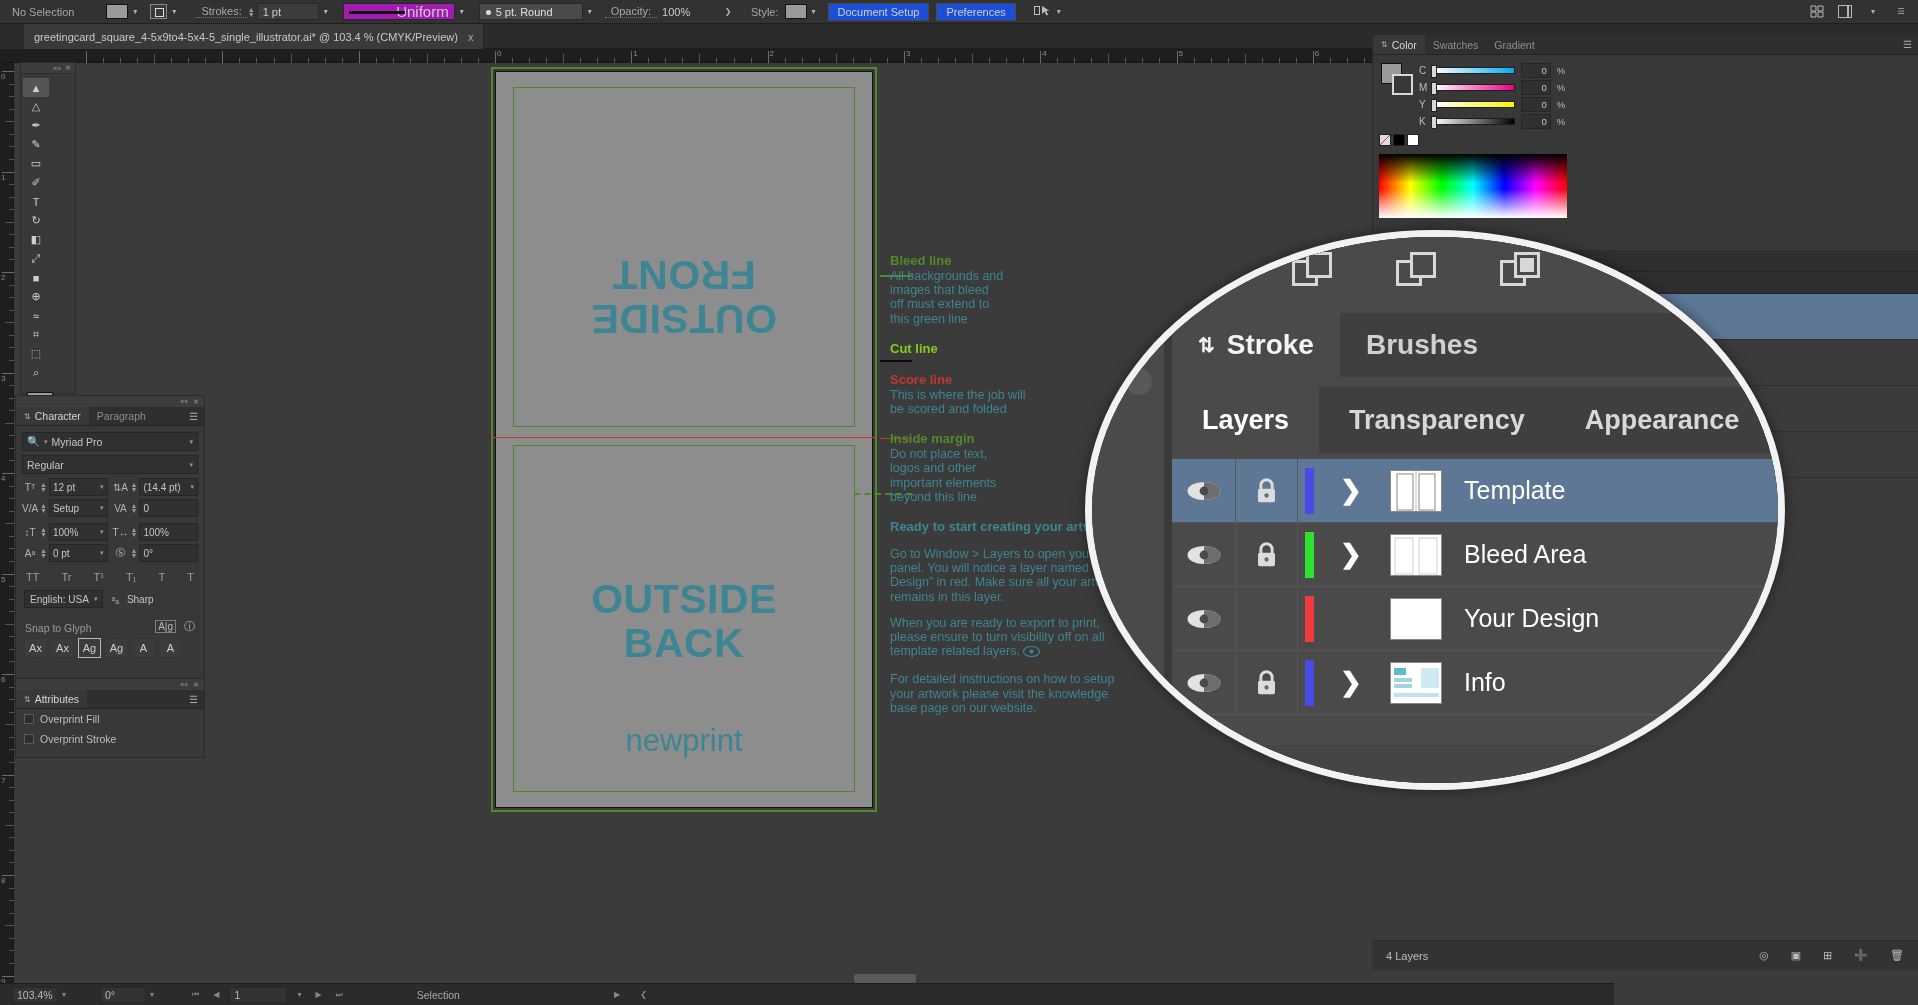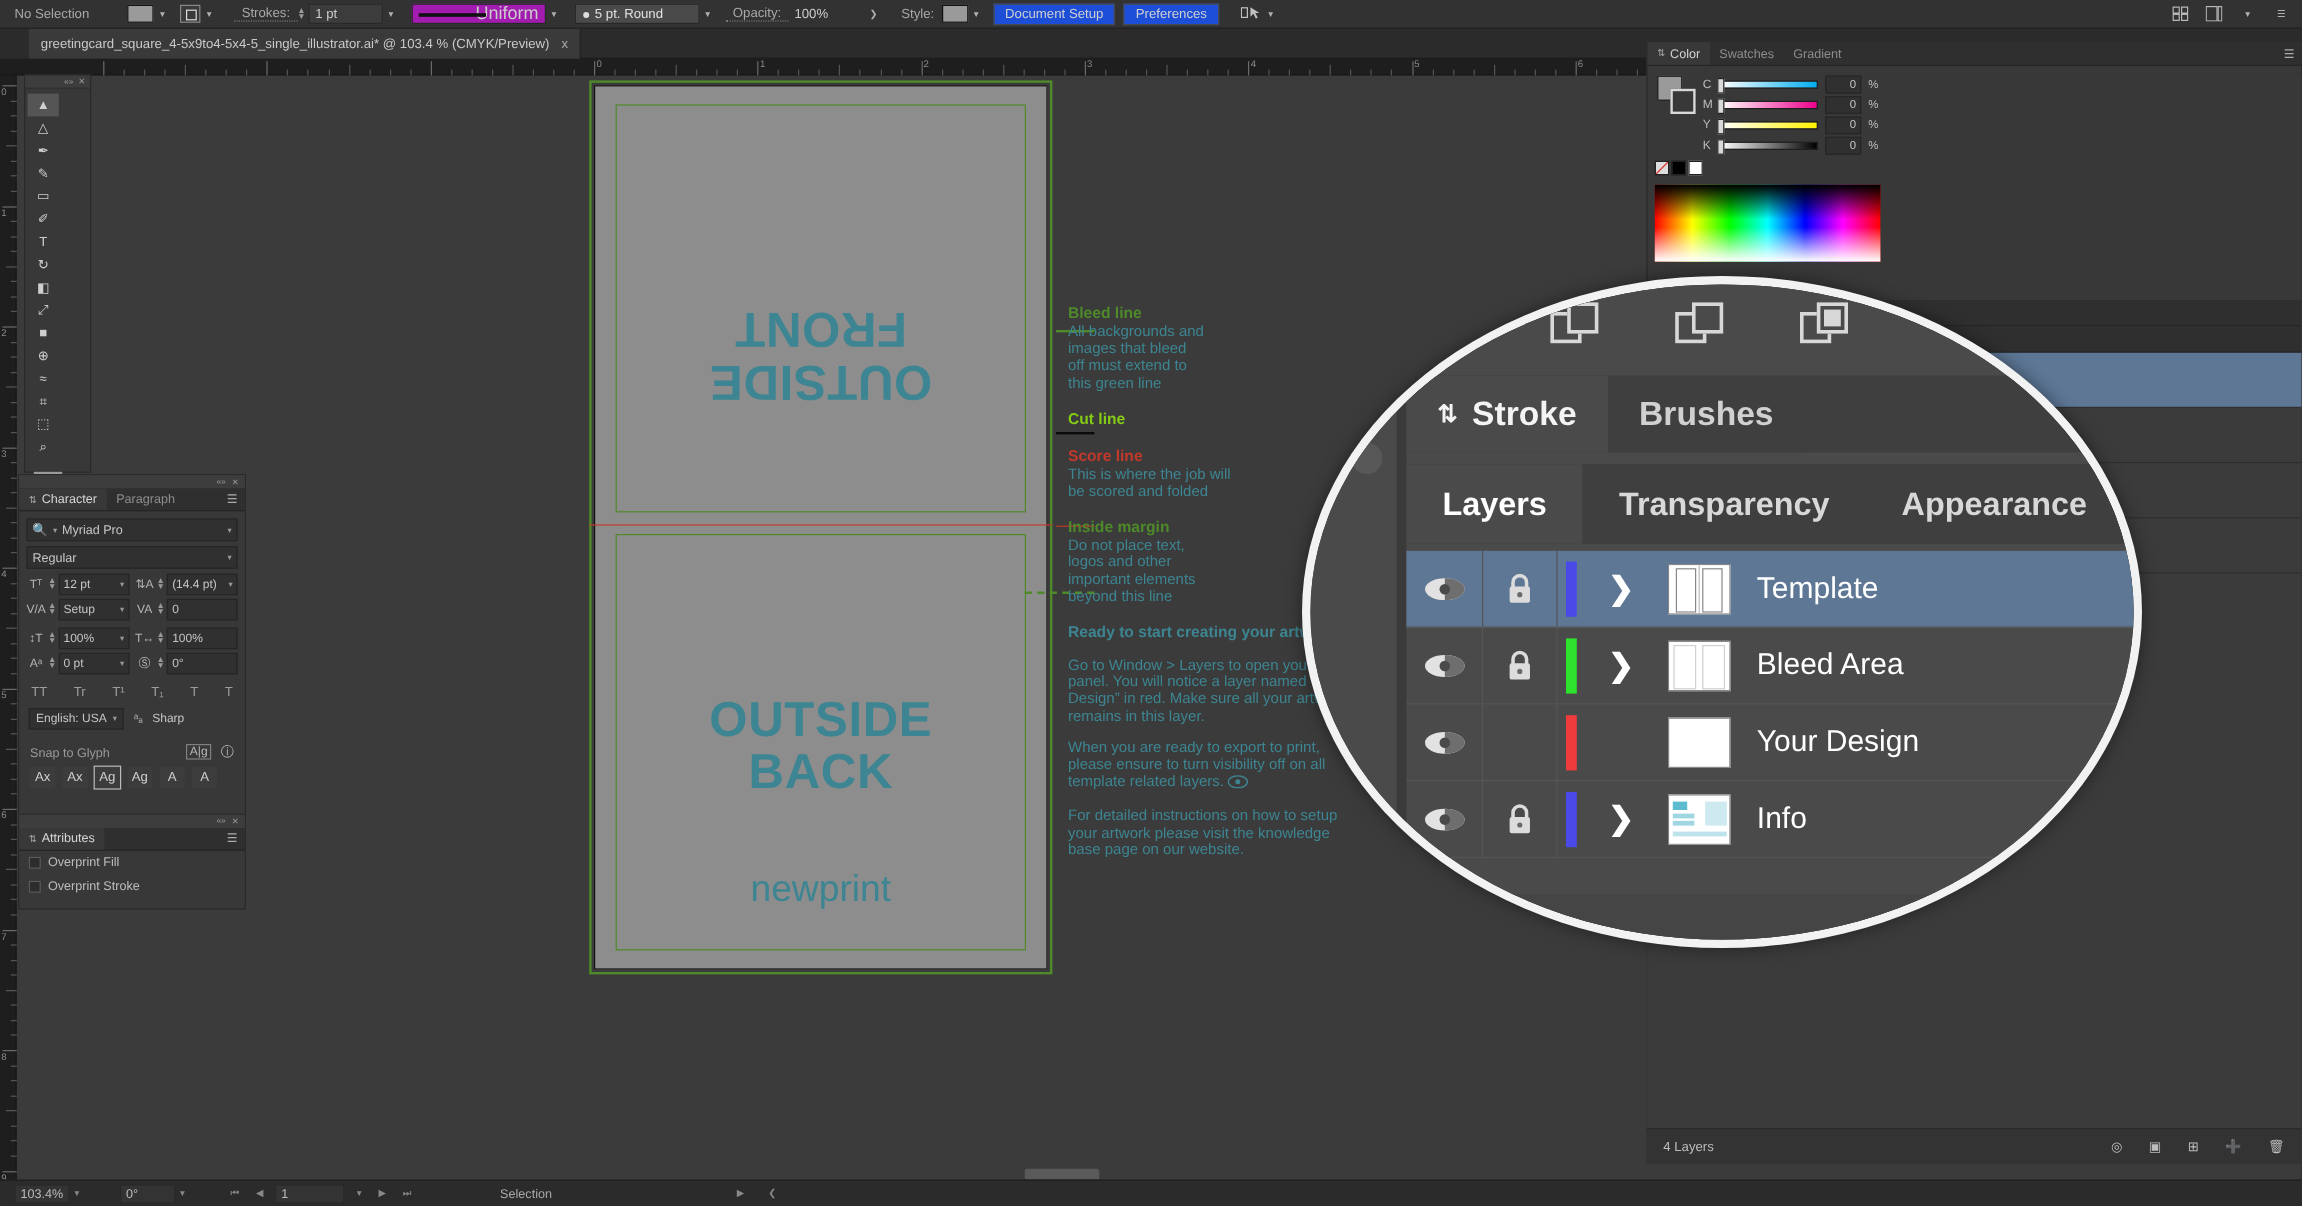--- a/index.html
+++ b/index.html
@@ -362,21 +362,21 @@
   .mbar{width:9px;height:46px;}
   .mthumb{width:52px;height:42px;background:#fff;border:1px solid #888;position:relative;overflow:hidden;}
   .mname{padding-left:14px;font-family:"Liberation Sans",sans-serif;}
   .mag-footer{
     position:absolute;left:80px;bottom:0;width:620px;height:52px;background:#454545;
     display:flex;align-items:center;color:#d8d8d8;font-size:17px;padding-left:16px;gap:40px;
   }
 
   
   .statusbar{
-    position:absolute;left:0;bottom:0;width:1918px;height:22px;background:#2b2b2b;
+    position:absolute;left:0;bottom:0;width:1614px;height:22px;background:#2b2b2b;
     border-top:1px solid #1e1e1e;display:flex;align-items:center;
     color:#a8a8a8;font-size:10.5px;
   }
   .sbcell{display:flex;align-items:center;height:16px;padding:0 5px;}
   .sbfield{background:#333;border:1px solid #282828;height:16px;display:flex;
            align-items:center;padding:0 4px;color:#bbb;font-size:10.5px;min-width:46px;}
   .sbarrow{color:#888;font-size:8px;padding:0 4px;}
 
   .hscroll{
     position:absolute;left:840px;bottom:22px;width:62px;height:9px;background:#5a5a5a;border-radius:2px;

